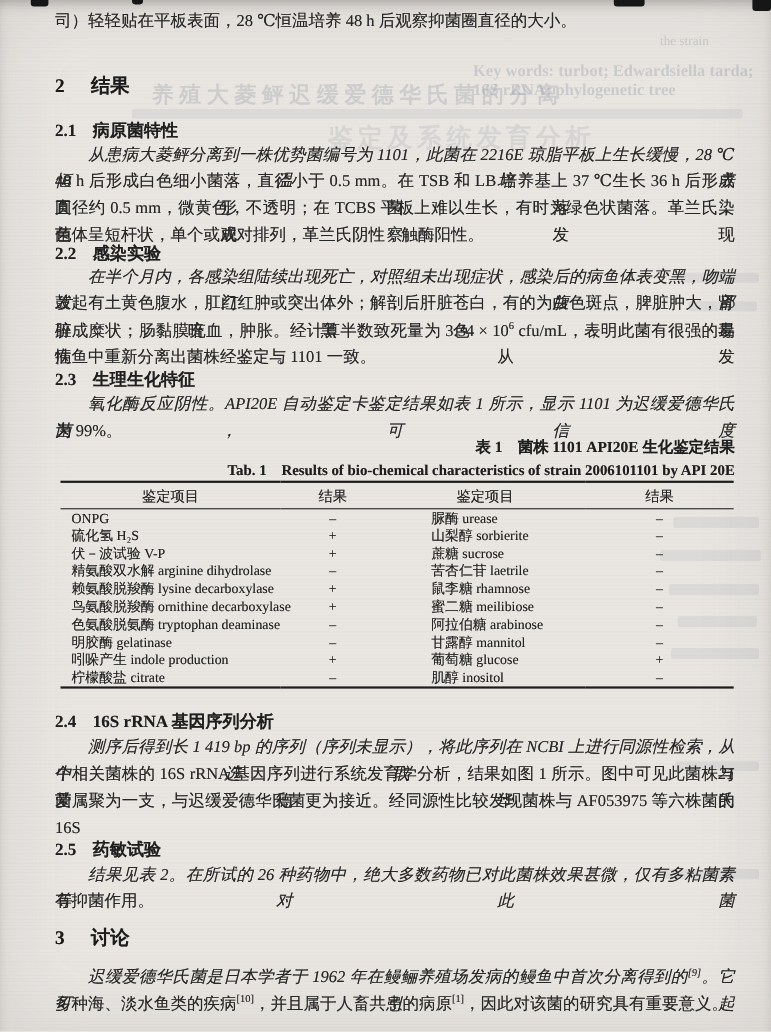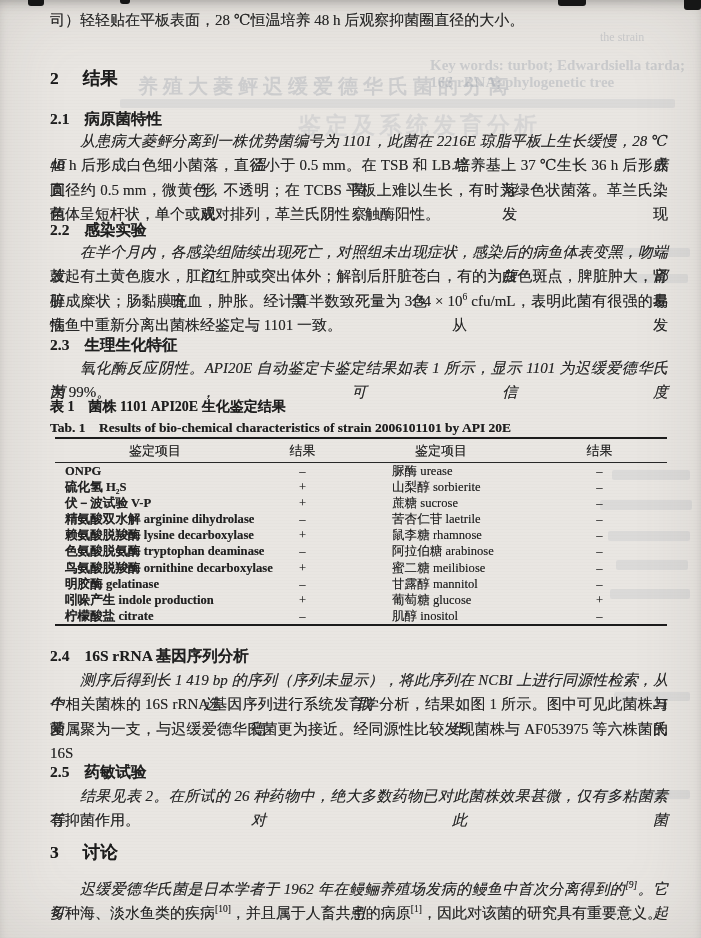--- a/index.html
+++ b/index.html
@@ -14,32 +14,32 @@
   .col{left:50px;width:618px;}
   .bl{font-size:15px;line-height:24.3px;height:24.3px;text-align:justify;color:#262626;
       text-shadow:0 0 .5px rgba(45,45,45,.55);}
   .bl.fill{text-align-last:justify;}
   .bl.ind{text-indent:30px;font-style:italic;}
   sup.refsup{font-size:9.5px;line-height:0;vertical-align:super;}
   .h2{font-size:17.5px;font-weight:bold;color:#1b1b1b;text-shadow:0 0 .5px rgba(30,30,30,.6);}
   .h2 .num{margin-right:24px;}
   .h3{font-size:15.5px;font-weight:bold;color:#1f1f1f;text-shadow:0 0 .5px rgba(30,30,30,.55);}
   .h3 .num{margin-right:15px;}
-  .cap{left:50px;width:618px;text-align:left;font-weight:bold;color:#1e1e1e;
+  .cap{left:50px;width:618px;text-align:right;font-weight:bold;color:#1e1e1e;
        text-shadow:0 0 .5px rgba(30,30,30,.55);}
   .cap-zh{font-size:14px;top:398px;}
   .cap-en{font-size:13.5px;top:419px;}
   table#tab1{position:absolute;left:55px;top:437px;width:612px;z-index:2;
        border-collapse:collapse;table-layout:fixed;
        border-top:2px solid #1c1c1c;border-bottom:2px solid #1c1c1c;
        font-size:12.6px;color:#222;text-shadow:0 0 .4px rgba(40,40,40,.5);}
   #tab1 thead th{height:23px;font-weight:normal;font-size:13px;text-align:center;
        border-bottom:1.2px solid #262626;padding:0;}
   #tab1 tbody td{height:16.1px;line-height:16.1px;white-space:nowrap;overflow:visible;padding:0;}
-  #tab1 td.item1{padding-left:10px;font-weight:bold;}
+  #tab1 td.item1{padding-left:10px;}
   #tab1 td.item2{padding-left:42px;}
   #tab1 td.res{text-align:center;}
   .ghost{position:absolute;z-index:0;color:#8e96a3;filter:blur(.5px);}
   .ghost-strain{top:30px;left:600px;font-size:12px;opacity:.35;}
   .ghost-keywords{top:57px;left:430px;font-size:15px;font-weight:bold;opacity:.33;}
   .ghost-title{top:73px;left:138px;font-size:20px;font-weight:bold;letter-spacing:5px;opacity:.30;}
   .ghost-subtitle{top:110px;left:298px;font-size:23px;font-weight:bold;letter-spacing:4px;opacity:.20;}
   .gbar{position:absolute;z-index:0;background:#99a1ad;opacity:.16;border-radius:2px;filter:blur(.4px);}
   .smudge{position:absolute;z-index:6;background:#161616;border-radius:0 0 3px 3px;}
 </style>
@@ -150,29 +150,29 @@
           <td class="item2">苦杏仁苷 laetrile</td>
           <td class="res">–</td>
         </tr>
       <tr>
           <td class="item1">赖氨酸脱羧酶 lysine decarboxylase</td>
           <td class="res">+</td>
           <td class="item2">鼠李糖 rhamnose</td>
           <td class="res">–</td>
         </tr>
       <tr>
+          <td class="item1">鸟氨酸脱羧酶 ornithine decarboxylase</td>
+          <td class="res">+</td>
+          <td class="item2">蜜二糖 meilibiose</td>
+          <td class="res">–</td>
+        </tr>
+      <tr>
           <td class="item1">色氨酸脱氨酶 tryptophan deaminase</td>
           <td class="res">–</td>
           <td class="item2">阿拉伯糖 arabinose</td>
-          <td class="res">–</td>
-        </tr>
-      <tr>
-          <td class="item1">鸟氨酸脱羧酶 ornithine decarboxylase</td>
-          <td class="res">+</td>
-          <td class="item2">蜜二糖 meilibiose</td>
           <td class="res">–</td>
         </tr>
       <tr>
           <td class="item1">明胶酶 gelatinase</td>
           <td class="res">–</td>
           <td class="item2">甘露醇 mannitol</td>
           <td class="res">–</td>
         </tr>
       <tr>
           <td class="item1">吲哚产生 indole production</td>

